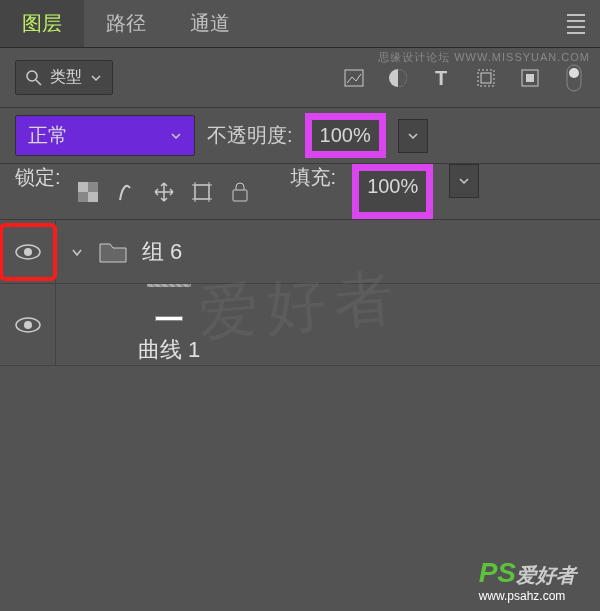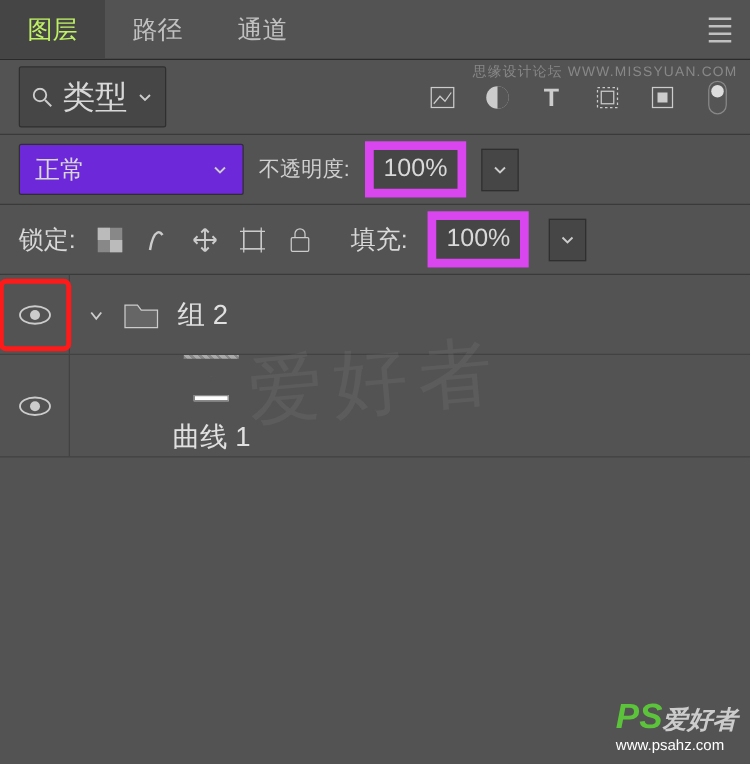--- a/index.html
+++ b/index.html
@@ -5,43 +5,43 @@
 * { margin: 0; padding: 0; box-sizing: border-box; font-family: "Microsoft YaHei", sans-serif; }
 body { background: #535353; width: 600px; height: 611px; overflow: hidden; position: relative; }
 .panel { background: #535353; color: #d8d8d8; }
 .watermark-top { position: absolute; top: 2px; right: 10px; font-size: 11px; color: #888; letter-spacing: 1px; margin-top: 48px; }
 .tabs { display: flex; align-items: center; height: 48px; border-bottom: 1px solid #2a2a2a; }
 .tab { padding: 0 22px; height: 100%; display: flex; align-items: center; font-size: 20px; color: #c0c0c0; }
 .tab.active { background: #454545; color: #bef264; }
 .menu-btn { margin-left: auto; margin-right: 15px; display: flex; flex-direction: column; gap: 4px; }
 .menu-btn span { width: 18px; height: 2px; background: #c0c0c0; }
 .filter-row { display: flex; align-items: center; height: 60px; padding: 0 15px; gap: 18px; border-bottom: 1px solid #3a3a3a; }
-.type-dd { display: flex; align-items: center; border: 1px solid #2f2f2f; background: #464646; padding: 6px 10px; gap: 8px; font-size: 26px; border-radius: 2px; }
+.type-dd { display: flex; align-items: center; border: 1px solid #2f2f2f; background: #464646; padding: 6px 10px; gap: 8px; font-size: 16px; border-radius: 2px; }
 .filter-icons { display: flex; gap: 22px; align-items: center; margin-left: auto; }
 .icon-btn { width: 22px; height: 22px; display: flex; align-items: center; justify-content: center; }
 .blend-row { display: flex; align-items: center; height: 56px; padding: 0 15px; gap: 12px; border-bottom: 1px solid #3a3a3a; }
 .blend-dd { display: flex; align-items: center; justify-content: space-between; border: 1px solid #2f2f2f; background: #6d28d9; padding: 6px 12px; width: 180px; font-size: 20px; border-radius: 2px; }
-.opacity-label { font-size: 17px; color: #d0d0d0; }
+.opacity-label { font-size: 20px; color: #d0d0d0; }
 .value-box { border: 7px solid #d946ef; background: #464646; padding: 4px 8px; font-size: 20px; min-width: 70px; text-align: left; }
 .chevron-box { border: 1px solid #2f2f2f; background: #464646; width: 30px; height: 34px; display: flex; align-items: center; justify-content: center; }
-.lock-row { display: flex; align-items: center; height: 56px; padding: 0 15px; gap: 16px; border-bottom: 1px solid #3a3a3a; font-size: 20px; }
+.lock-row { display: flex; height: 56px; padding: 0 15px; gap: 16px; border-bottom: 1px solid #3a3a3a; font-size: 20px; }
 .lock-icons { display: flex; gap: 16px; align-items: center; }
 .layers { }
 .layer-row { display: flex; align-items: center; height: 64px; border-bottom: 1px solid #424242; }
 .layer-row.tall { height: 82px; }
 .vis-col { width: 56px; display: flex; align-items: center; justify-content: center; border-right: 1px solid #424242; height: 100%; }
 .highlight-box { position: absolute; border: 4px solid #ff1a1a; border-radius: 6px; width: 58px; height: 58px; pointer-events: none; }
 .layer-content { display: flex; align-items: center; gap: 14px; padding-left: 14px; height: 100%; }
 .layer-content.indent { padding-left: 82px; flex-direction: column; }
 .layer-name { font-size: 22px; color: #e0e0e0; }
 .thumb-curves { background: repeating-linear-gradient(45deg,#888,#888 2px,#aaa 2px,#aaa 5px); width:44px; height:40px; }
 .thumb-solid { width: 58px; height: 58px; background: #000; border: 2px solid #999; position: relative; }
 .thumb-solid::after { content:''; position:absolute; bottom:-8px; left:-4px; width:66px; height:10px; background:#888; border:1px solid #666; }
 .mask-thumb { width: 28px; height: 50px; background: #fff; border: 1px solid #888; }
-.watermark-ps { position: absolute; bottom: 8px; right: 10px; font-size: 28px; font-weight: bold; font-style: italic; color: #5cc43a; }
+.watermark-ps { position: absolute; bottom: 8px; right: 24px; font-size: 28px; font-weight: bold; font-style: italic; color: #5cc43a; }
 .watermark-ps span.sub { font-size: 12px; color: #ffffff; display: block; font-weight: normal; font-style: normal; }
 .watermark-big { position: absolute; top: 50%; left: 50%; transform: translate(-50%,-50%) rotate(-5deg); font-size: 60px; color: rgba(200,200,200,0.08); pointer-events: none; letter-spacing: 8px; }
 svg { display: block; }
 </style>
 </head>
 <body>
 
 <div class="panel">
   <div class="watermark-top">思缘设计论坛  WWW.MISSYUAN.COM</div>
 
@@ -152,21 +152,21 @@
             <line x1="1" y1="18" x2="21" y2="18" stroke="#ccc"></line>
           </svg>
         </div>
       <div class="icon-btn">
           <svg width="18" height="20" viewBox="0 0 18 20">
             <rect x="2" y="8" width="14" height="11" rx="1" stroke="#ccc" fill="none"></rect>
             <path d="M5 8 V5 a4 4 0 0 1 8 0 V8" stroke="#ccc" fill="none"></path>
           </svg>
         </div>
     </div>
-    <span style="margin-left:14px">填充:</span>
+    <span style="margin-left:24px">填充:</span>
     <div class="value-box">100%</div>
     <div class="chevron-box">
         <svg width="12" height="12" viewBox="0 0 12 12">
           <path d="M2 4 L6 8 L10 4" stroke="#ccc" stroke-width="1.5" fill="none"></path>
         </svg>
       </div>
   </div>
 
   <div class="layers">
 
@@ -178,21 +178,21 @@
             <circle cx="13" cy="9" r="4" fill="#ccc"></circle>
           </svg>
       </div>
       <div class="layer-content">
         <svg width="14" height="14" viewBox="0 0 14 14">
             <path d="M3 5 L7 10 L11 5" stroke="#ccc" stroke-width="1.5" fill="none"></path>
           </svg>
         <svg width="30" height="24" viewBox="0 0 30 24">
             <path d="M2 4 L12 4 L15 8 L28 8 L28 22 L2 22 Z" stroke="#ccc" fill="#666" stroke-width="1"></path>
           </svg>
-        <span class="layer-name">组 2</span>
+        <span class="layer-name">组 6</span>
       </div>
     </div>
 
     <div class="layer-row tall">
       <div class="vis-col">
         <svg width="26" height="18" viewBox="0 0 26 18">
             <ellipse cx="13" cy="9" rx="12" ry="7" stroke="#ccc" fill="none" stroke-width="1.5"></ellipse>
             <circle cx="13" cy="9" r="4" fill="#ccc"></circle>
           </svg>
       </div>

